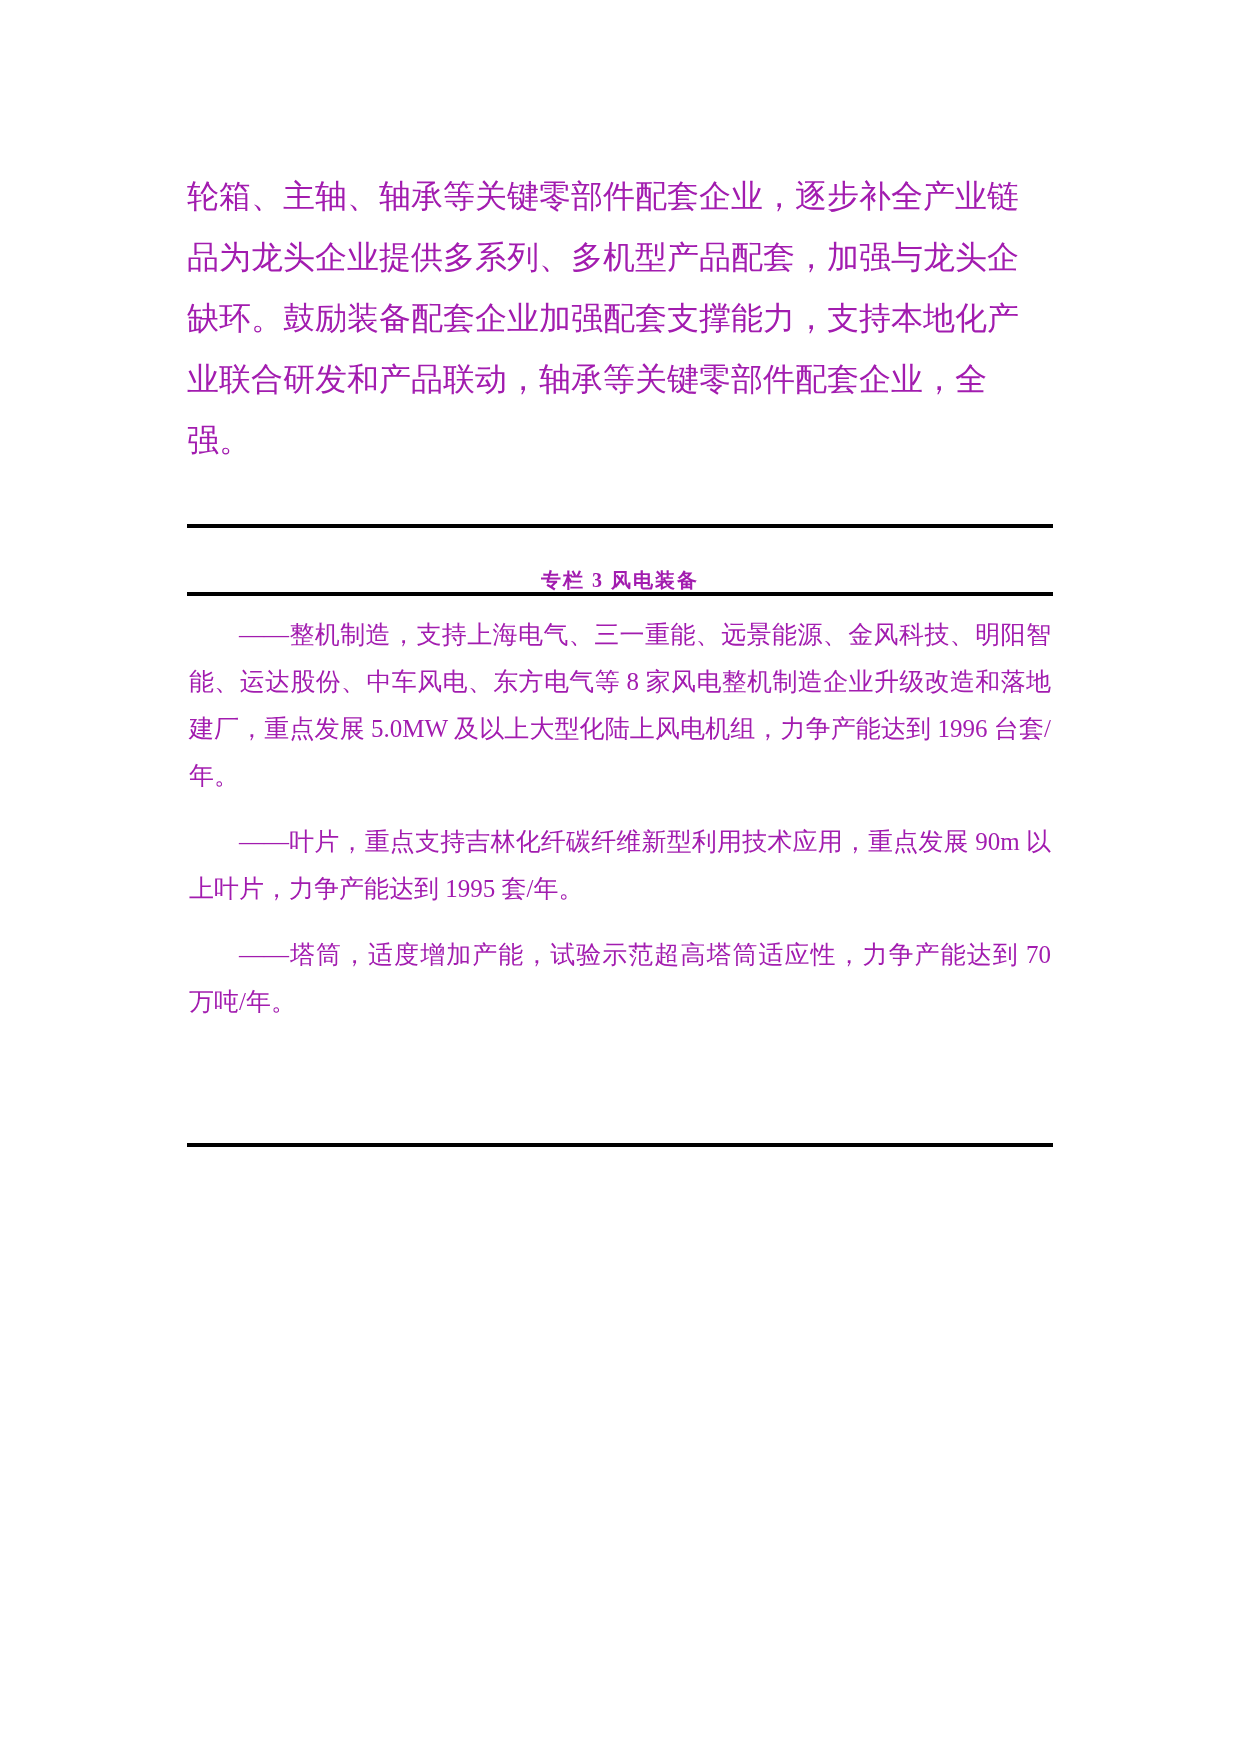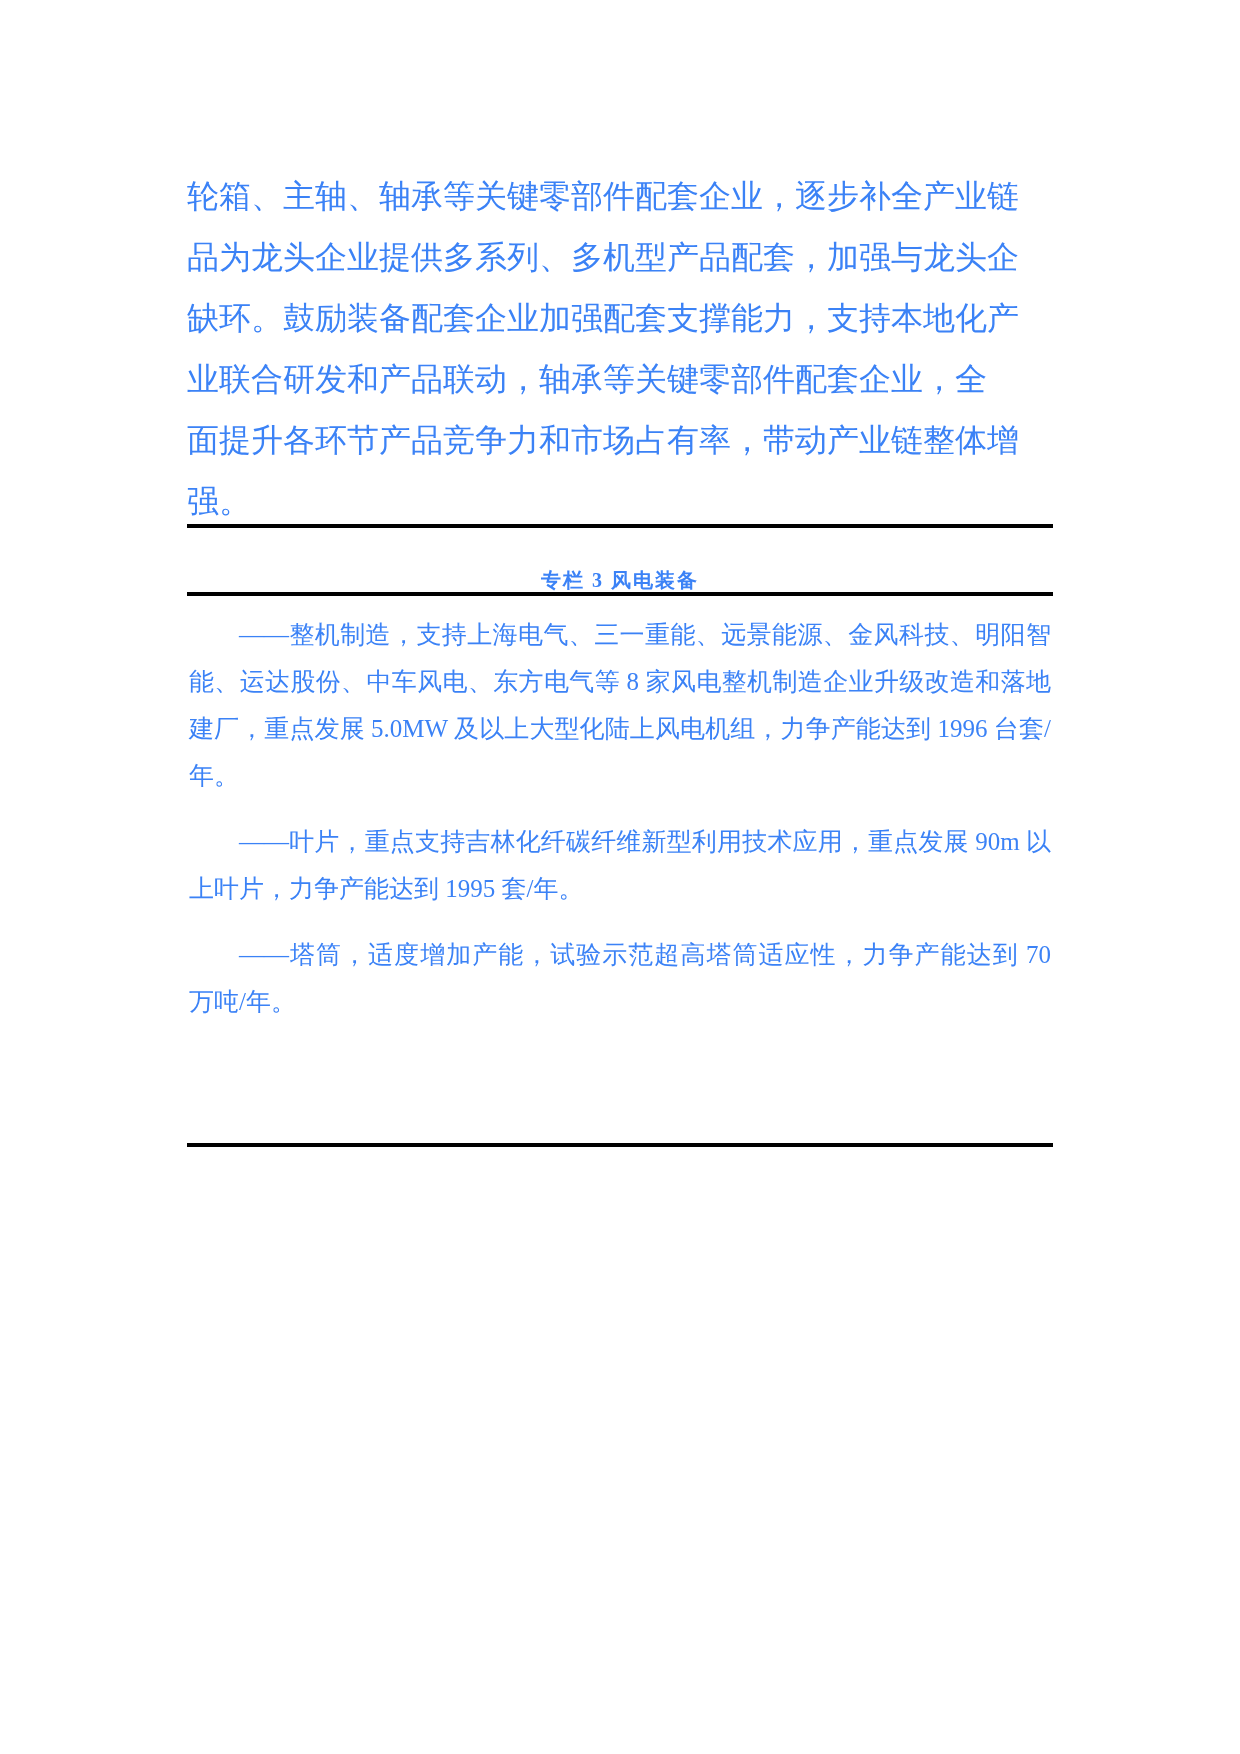--- a/index.html
+++ b/index.html
@@ -5,21 +5,21 @@
   html, body {
     margin: 0;
     padding: 0;
     background: #ffffff;
   }
   .page {
     position: relative;
     width: 1240px;
     height: 1518px;
     background: #ffffff;
-    color: #3b82f6;
+    color: #a21caf;
     font-family: "Liberation Serif", "DejaVu Serif", serif;
     overflow: hidden;
   }
 
   
   .body-text {
     position: absolute;
     left: 187px;
     top: 166px;
     width: 866px;
@@ -94,21 +94,20 @@
 </head>
 <body>
 
 <div class="page">
 
   <div class="body-text">
     <div class="body-line">轮箱、主轴、轴承等关键零部件配套企业，逐步补全产业链</div>
     <div class="body-line">品为龙头企业提供多系列、多机型产品配套，加强与龙头企</div>
     <div class="body-line">缺环。鼓励装备配套企业加强配套支撑能力，支持本地化产</div>
     <div class="body-line">业联合研发和产品联动，轴承等关键零部件配套企业，全</div>
-    <div class="body-line">面提升各环节产品竞争力和市场占有率，带动产业链整体增</div>
     <div class="body-line last">强。</div>
   </div>
 
   <div class="callout-box">
     <div class="box-title-row">
       <span class="box-title">专栏 3  风电装备</span>
     </div>
     <div class="box-content">
       <p class="box-paragraph">——整机制造，支持上海电气、三一重能、远景能源、金风科技、明阳智能、运达股份、中车风电、东方电气等 8 家风电整机制造企业升级改造和落地建厂，重点发展 5.0MW 及以上大型化陆上风电机组，力争产能达到 1996 台套/年。</p>
       <p class="box-paragraph">——叶片，重点支持吉林化纤碳纤维新型利用技术应用，重点发展 90m 以上叶片，力争产能达到 1995 套/年。</p>

